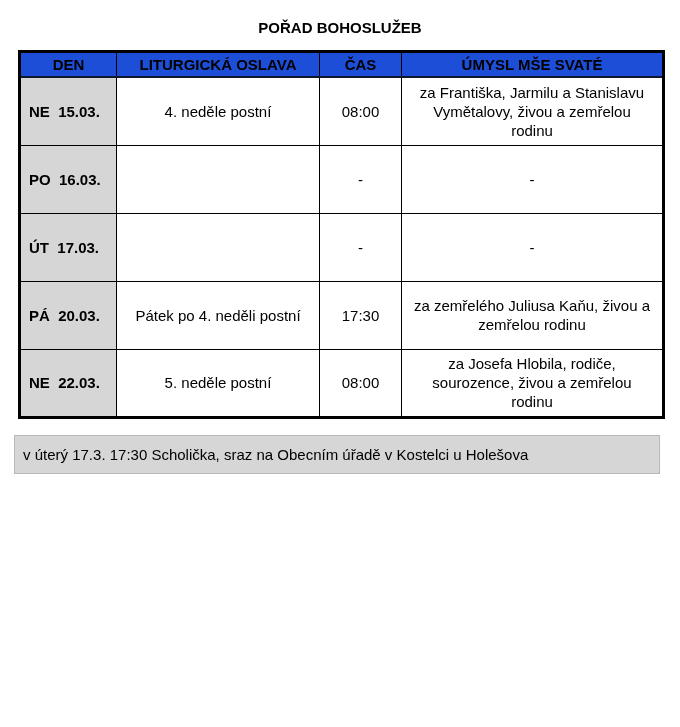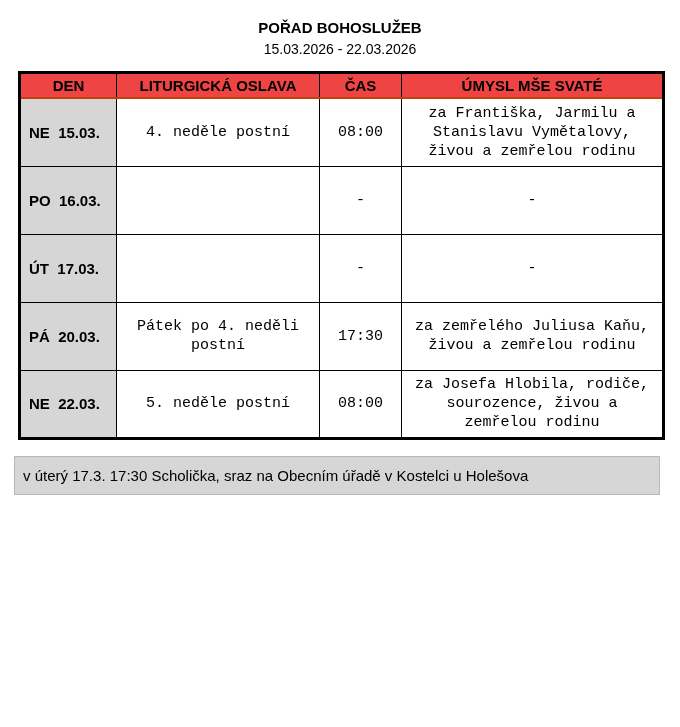--- a/index.html
+++ b/index.html
@@ -33,61 +33,59 @@
     margin: 12px 18px 0 18px;
     border: 3px solid #000000;
   }
   table.schedule th,
   table.schedule td {
     border: 1px solid #000000;
     font-size: 15px;
     vertical-align: middle;
   }
   table.schedule th {
-    background: #ef4444;
+    background: #1d4ed8;
     font-weight: bold;
     padding: 3px 2px;
-    border-bottom: 2px solid #c2410c;
+    border-bottom: 2px solid #0f172a;
   }
   col.c-den    { width: 97px;  }
   col.c-oslava { width: 203px; }
   col.c-cas    { width: 82px;  }
   col.c-umysl  { width: 262px; }
   tr.data-row { height: 68px; }
   td.den-cell {
     background: #d6d6d6;
     font-weight: bold;
     text-align: left;
     padding-left: 8px;
     white-space: pre;
     margin-top: 8px;
   }
   td.oslava-cell,
   td.cas-cell,
   td.umysl-cell {
     text-align: center;
     padding: 4px 10px;
     line-height: 19px;
-    font-family: Liberation Mono, monospace;
   }
   .footer-note {
     margin: 16px 18px 0 14px;
     width: 628px;
     background: #d6d6d6;
     border: 1px solid #b8b8b8;
     padding: 10px 8px;
     font-size: 15px;
   }
 </style>
 </head>
 <body>
 
 <div class="titles">
   <div class="title-line1">POŘAD BOHOSLUŽEB</div>
-  <div class="title-line3">15.03.2026 - 22.03.2026</div>
 </div>
 
 <table class="schedule">
   <colgroup>
     <col class="c-den">
     <col class="c-oslava">
     <col class="c-cas">
     <col class="c-umysl">
   </colgroup>
   <thead>

